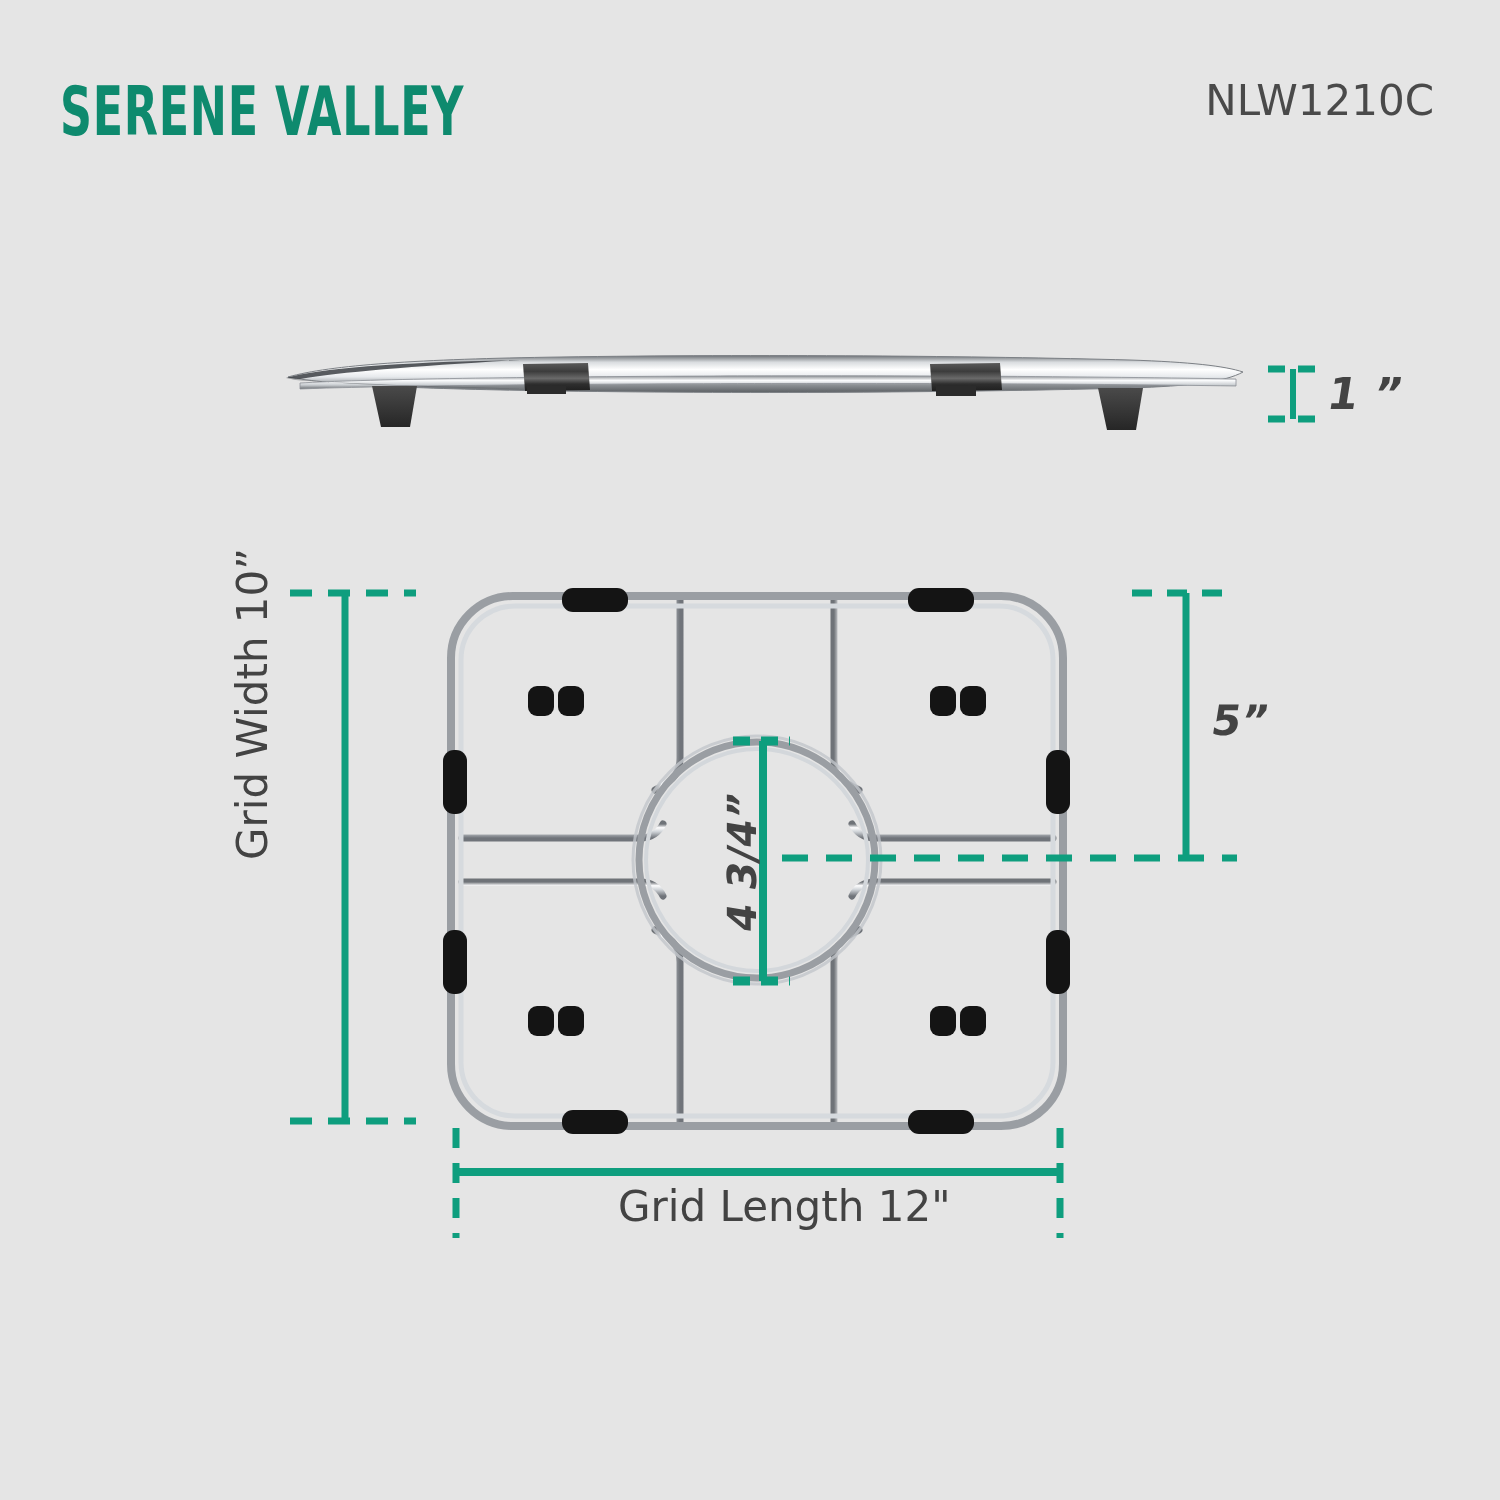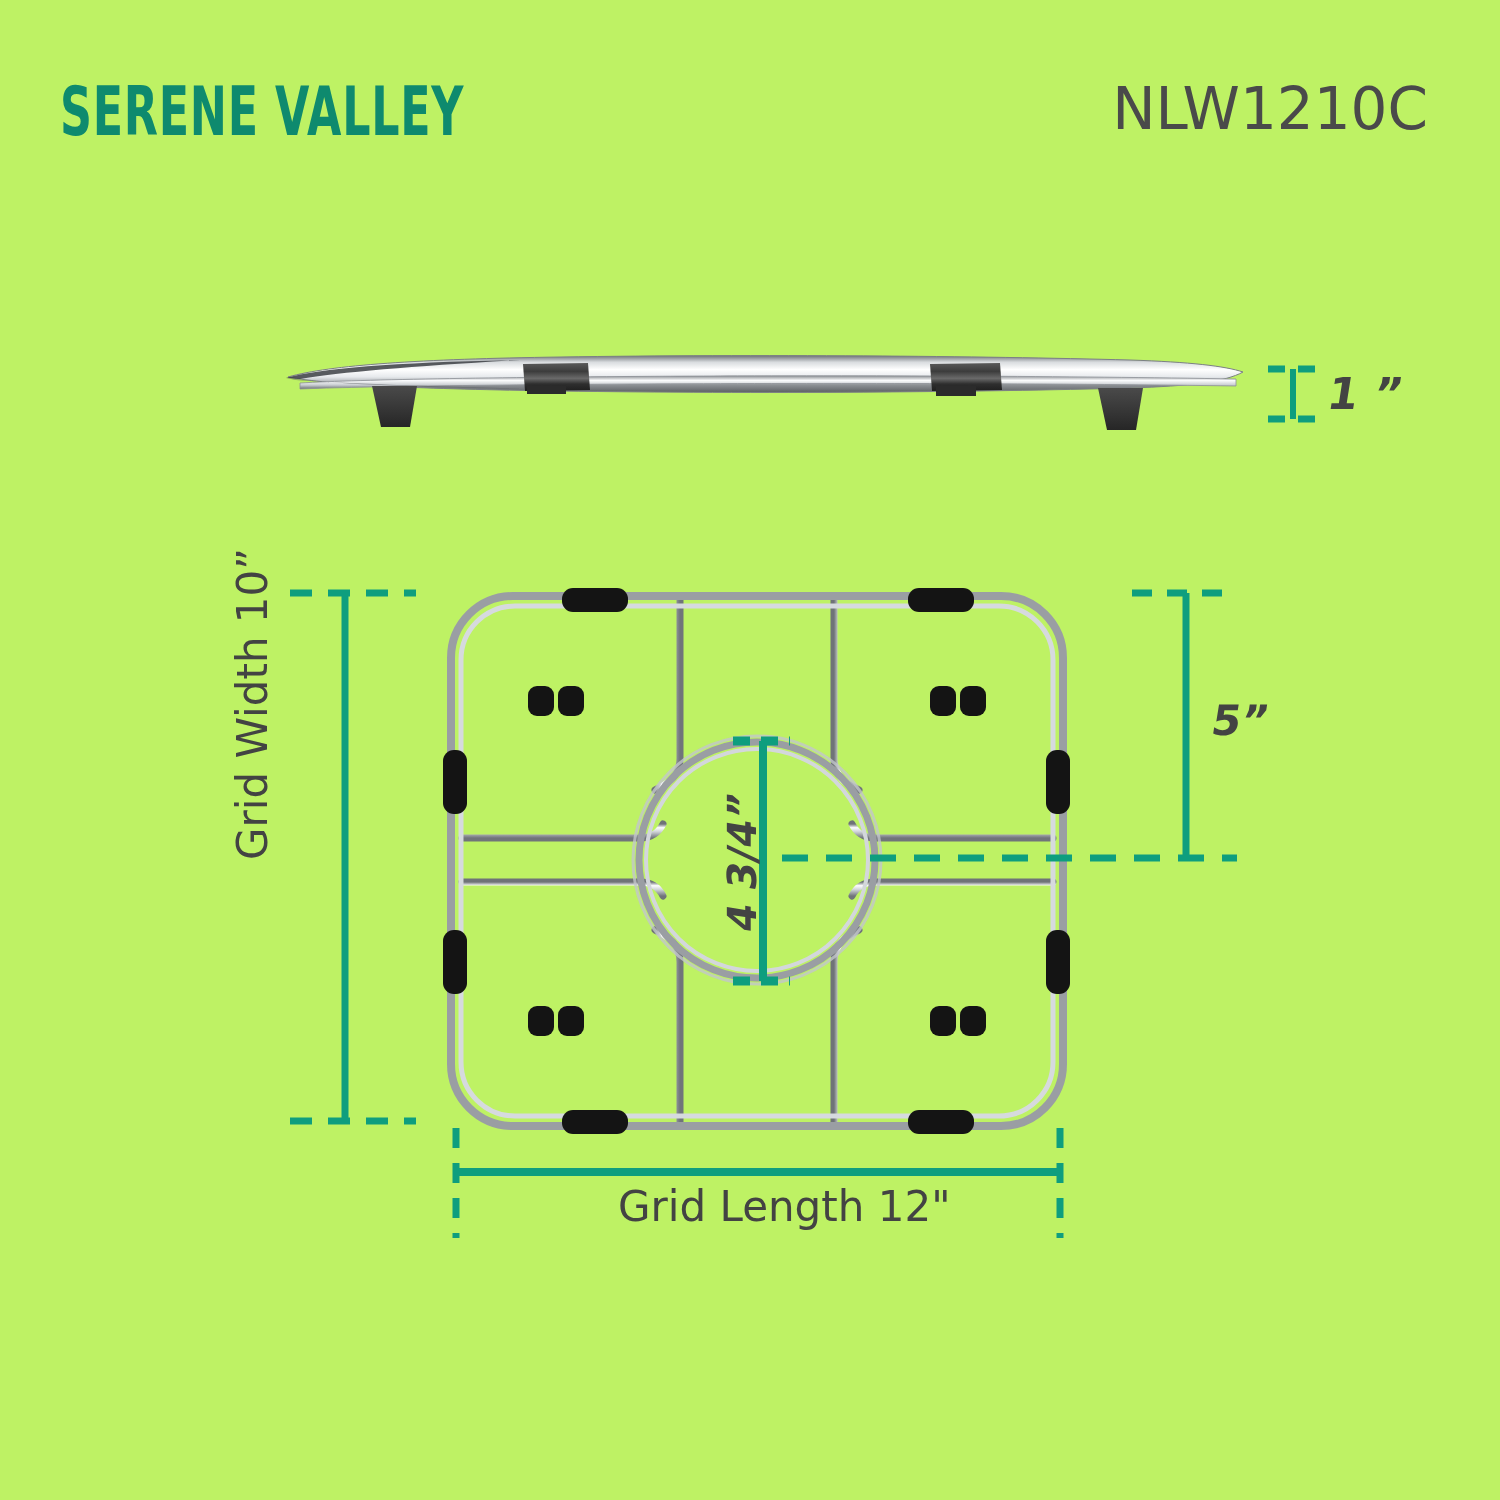--- a/index.html
+++ b/index.html
@@ -8,45 +8,45 @@
     background: #ffffff;
   }
   body {
     font-family: "Liberation Sans", sans-serif;
     -webkit-font-smoothing: antialiased;
   }
   #stage {
     position: relative;
     width: 1500px;
     height: 1500px;
-    background: #bef264;
+    background: #e5e5e5;
     overflow: hidden;
   }
 
   
   #brand-logo {
     position: absolute;
     left: 60px;
     top: 78px;
     font-family: "DejaVu Sans", sans-serif;
     font-size: 60px;
     font-weight: 700;
     letter-spacing: 1px;
     color: #0E8A6E;
     transform: scaleX(0.74) scaleY(1.12);
     transform-origin: left top;
     white-space: nowrap;
     line-height: 1;
   }
   #model-number {
     position: absolute;
-    right: 72px;
+    right: 66px;
     top: 80px;
     font-family: "DejaVu Sans", sans-serif;
-    font-size: 58px;
+    font-size: 42px;
     font-weight: 400;
     color: #4A4A4A;
     letter-spacing: 0px;
     white-space: nowrap;
     line-height: 1;
   }
 
   
   .layer {
     position: absolute;

